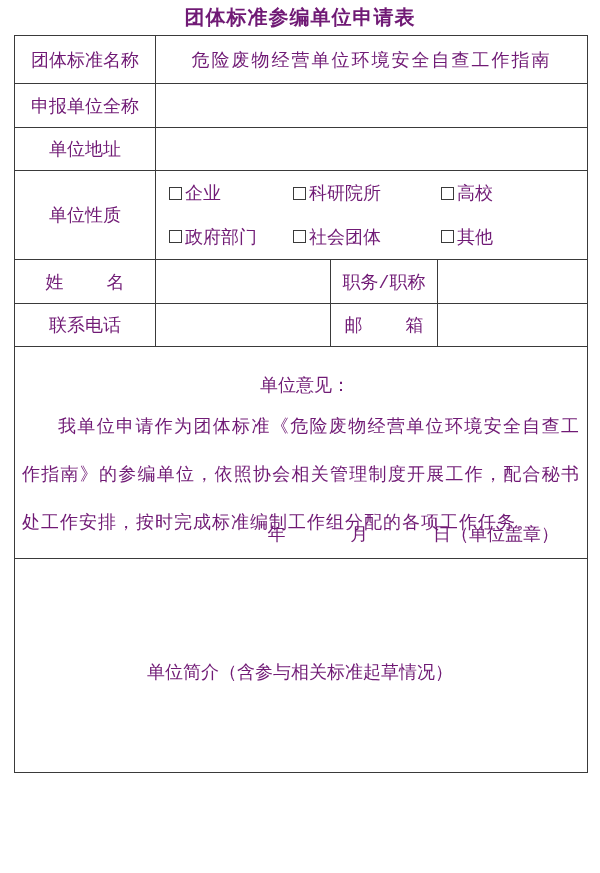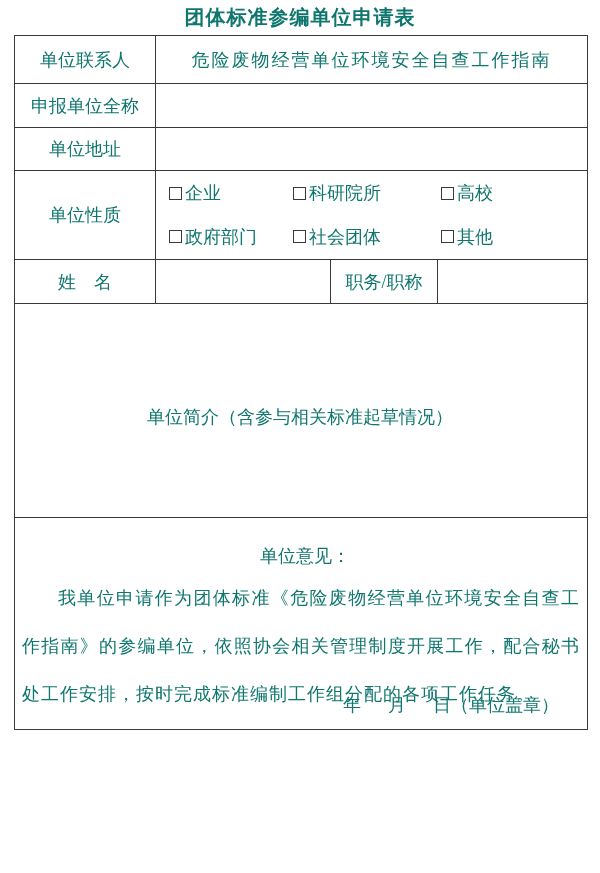--- a/index.html
+++ b/index.html
@@ -1,22 +1,22 @@
 <!DOCTYPE html>
 <html><head>
 <meta charset="utf-8">
 <style>
   * { margin:0; padding:0; box-sizing:border-box; }
   html,body { background:#ffffff; }
   .page {
     position:relative;
     width:600px; height:873px;
     background:#ffffff;
-    font-family:Liberation Serif, serif;
-    color:#0f766e;
+    font-family:Liberation Mono, monospace;
+    color:#701a75;
     overflow:hidden;
   }
   .doc-title {
     position:absolute; left:0; top:4px; width:600px;
     text-align:center;
     font-size:20px; font-weight:bold;
     letter-spacing:1px;
   }
   table.form {
     position:absolute; left:14px; top:35px;
@@ -84,21 +84,21 @@
   <table class="form">
     <colgroup>
       <col style="width:141px">
       <col style="width:175px">
       <col style="width:107px">
       <col style="width:150px">
     </colgroup>
 
     <tbody>
         <tr style="height:48px">
-      <td>单位联系人</td>
+      <td>团体标准名称</td>
       <td colspan="3" class="val std-value">危险废物经营单位环境安全自查工作指南</td>
     </tr>
 
     <tr style="height:44px">
       <td>申报单位全称</td>
       <td colspan="3" class="val"></td>
     </tr>
 
     <tr style="height:43px">
       <td>单位地址</td>
@@ -139,30 +139,36 @@
     </tr>
 
 
     <tr style="height:44px">
       <td class="pre">姓    名</td>
       <td class="val"></td>
       <td>职务/职称</td>
       <td class="val"></td>
     </tr>
 
-
-    <tr style="height:214px">
-      <td colspan="4" class="left-top">
-        <div class="profile-label">单位简介（含参与相关标准起草情况）</div>
-      </td>
+    <tr style="height:43px">
+      <td>联系电话</td>
+      <td class="val"></td>
+      <td class="pre">邮    箱</td>
+      <td class="val"></td>
     </tr>
 
     <tr style="height:212px">
       <td colspan="4" class="left-top opinion-cell">
         <div class="opinion-label">单位意见：</div>
         <div class="opinion-text">我单位申请作为团体标准《危险废物经营单位环境安全自查工作指南》的参编单位，依照协会相关管理制度开展工作，配合秘书处工作安排，按时完成标准编制工作组分配的各项工作任务。</div>
         <div class="opinion-date">年      月      日（单位盖章）</div>
       </td>
     </tr>
 
+    <tr style="height:214px">
+      <td colspan="4" class="left-top">
+        <div class="profile-label">单位简介（含参与相关标准起草情况）</div>
+      </td>
+    </tr>
+
   </tbody>
     </table>
 </div>
 
 </body></html>

